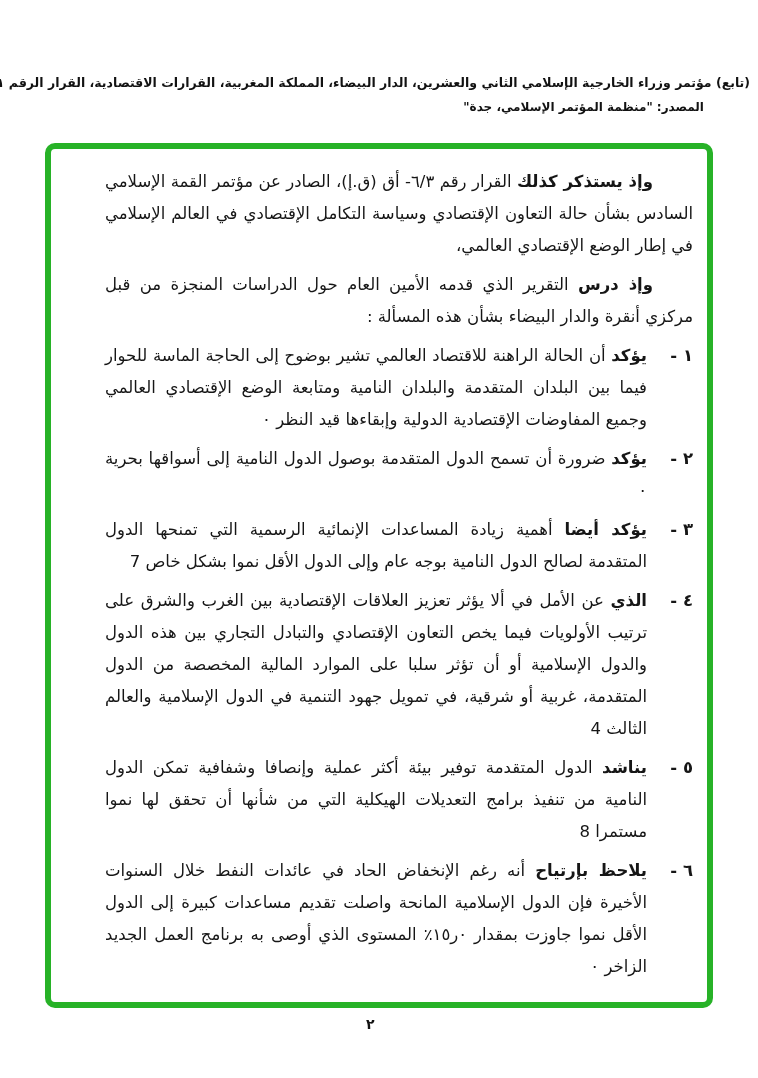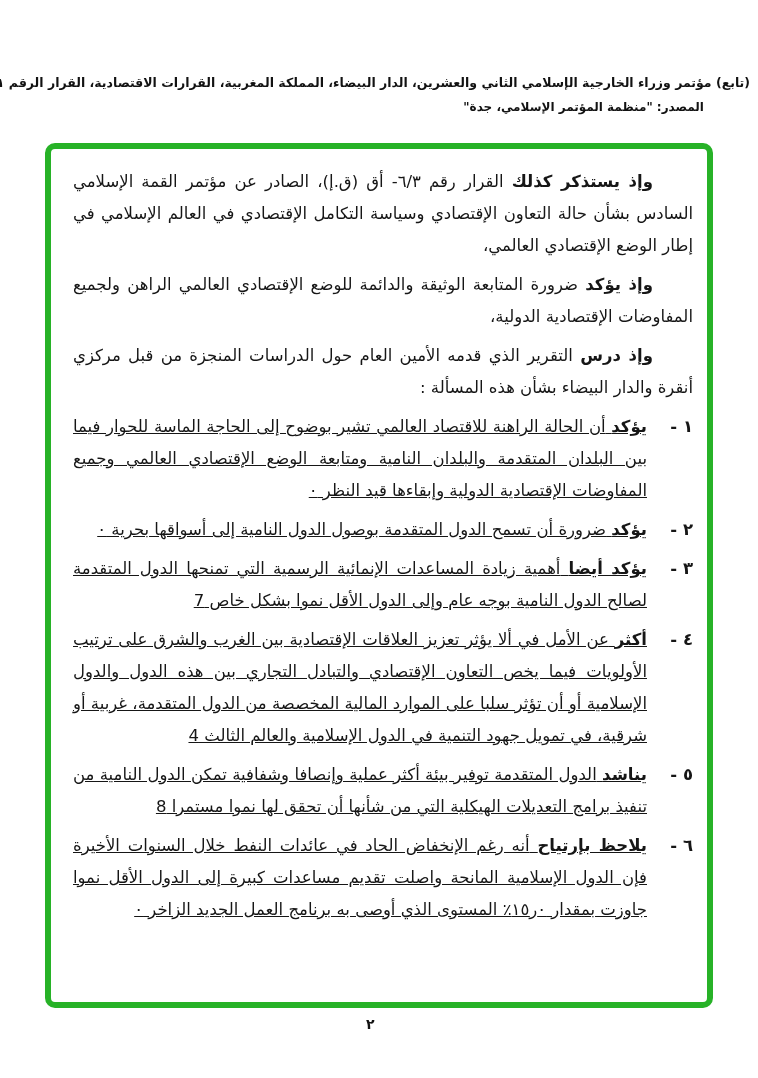--- a/index.html
+++ b/index.html
@@ -39,21 +39,21 @@
   
   .green-box {
     position: absolute;
     left: 45px;
     top: 143px;
     width: 668px;
     height: 865px;
     box-sizing: border-box;
     border: 6px solid var(--green);
     border-radius: 10px;
-    padding: 17px 14px 0 22px;
+    padding: 17px 14px 0 54px;
     background: #ffffff;
   }
   
   .doc-body {
     direction: rtl;
     text-align: justify;
     font-size: 16.5px;
     line-height: 32px;
     color: var(--ink);
   }
@@ -66,21 +66,21 @@
   .item {
     display: flex;          
     margin: 0 0 7px 0;
   }
   .item .num {
     flex: none;
     width: 46px;
     font-weight: bold;
     white-space: nowrap;
   }
-  .item .itext { flex: 1; text-decoration: underline; }
+  .item .itext { flex: 1; }
   
   .pagenum {
     position: absolute;
     top: 1016px;
     left: 366px;
     font-size: 14px;
     font-weight: bold;
     color: #121212;
   }
 </style>
@@ -98,44 +98,40 @@
   </div>
 
   <div class="green-box">
     <div class="doc-body">
 
       <p class="pre">
         <span class="lead">وإذ يستذكر كذلك</span>
         <span>القرار رقم ٦/٣- أق (ق.إ)، الصادر عن مؤتمر القمة الإسلامي السادس بشأن حالة التعاون الإقتصادي وسياسة التكامل الإقتصادي في العالم الإسلامي في إطار الوضع الإقتصادي العالمي،</span>
       </p>
       <p class="pre">
-        <span class="lead">وإذ يؤكد</span>
-        <span>ضرورة المتابعة الوثيقة والدائمة للوضع الإقتصادي العالمي الراهن ولجميع المفاوضات الإقتصادية الدولية،</span>
-      </p>
-      <p class="pre">
         <span class="lead">وإذ درس</span>
         <span>التقرير الذي قدمه الأمين العام حول الدراسات المنجزة من قبل مركزي أنقرة والدار البيضاء بشأن هذه المسألة :</span>
       </p>
 
       <div class="items">
         <div class="item">
           <span class="num">١ -</span>
           <span class="itext"><span class="lead">يؤكد</span> <span>أن الحالة الراهنة للاقتصاد العالمي تشير بوضوح إلى الحاجة الماسة للحوار فيما بين البلدان المتقدمة والبلدان النامية ومتابعة الوضع الإقتصادي العالمي وجميع المفاوضات الإقتصادية الدولية وإبقاءها قيد النظر ٠</span></span>
         </div>
         <div class="item">
           <span class="num">٢ -</span>
           <span class="itext"><span class="lead">يؤكد</span> <span>ضرورة أن تسمح الدول المتقدمة بوصول الدول النامية إلى أسواقها بحرية ٠</span></span>
         </div>
         <div class="item">
           <span class="num">٣ -</span>
           <span class="itext"><span class="lead">يؤكد أيضا</span> <span>أهمية زيادة المساعدات الإنمائية الرسمية التي تمنحها الدول المتقدمة لصالح الدول النامية بوجه عام وإلى الدول الأقل نموا بشكل خاص 7</span></span>
         </div>
         <div class="item">
           <span class="num">٤ -</span>
-          <span class="itext"><span class="lead">أكثر</span> <span>عن الأمل في ألا يؤثر تعزيز العلاقات الإقتصادية بين الغرب والشرق على ترتيب الأولويات فيما يخص التعاون الإقتصادي والتبادل التجاري بين هذه الدول والدول الإسلامية أو أن تؤثر سلبا على الموارد المالية المخصصة من الدول المتقدمة، غربية أو شرقية، في تمويل جهود التنمية في الدول الإسلامية والعالم الثالث 4</span></span>
+          <span class="itext"><span class="lead">الذي</span> <span>عن الأمل في ألا يؤثر تعزيز العلاقات الإقتصادية بين الغرب والشرق على ترتيب الأولويات فيما يخص التعاون الإقتصادي والتبادل التجاري بين هذه الدول والدول الإسلامية أو أن تؤثر سلبا على الموارد المالية المخصصة من الدول المتقدمة، غربية أو شرقية، في تمويل جهود التنمية في الدول الإسلامية والعالم الثالث 4</span></span>
         </div>
         <div class="item">
           <span class="num">٥ -</span>
           <span class="itext"><span class="lead">يناشد</span> <span>الدول المتقدمة توفير بيئة أكثر عملية وإنصافا وشفافية تمكن الدول النامية من تنفيذ برامج التعديلات الهيكلية التي من شأنها أن تحقق لها نموا مستمرا 8</span></span>
         </div>
         <div class="item">
           <span class="num">٦ -</span>
           <span class="itext"><span class="lead">يلاحظ بإرتياح</span> <span>أنه رغم الإنخفاض الحاد في عائدات النفط خلال السنوات الأخيرة فإن الدول الإسلامية المانحة واصلت تقديم مساعدات كبيرة إلى الدول الأقل نموا جاوزت بمقدار ٠ر١٥٪ المستوى الذي أوصى به برنامج العمل الجديد الزاخر ٠</span></span>
         </div>
       </div>

